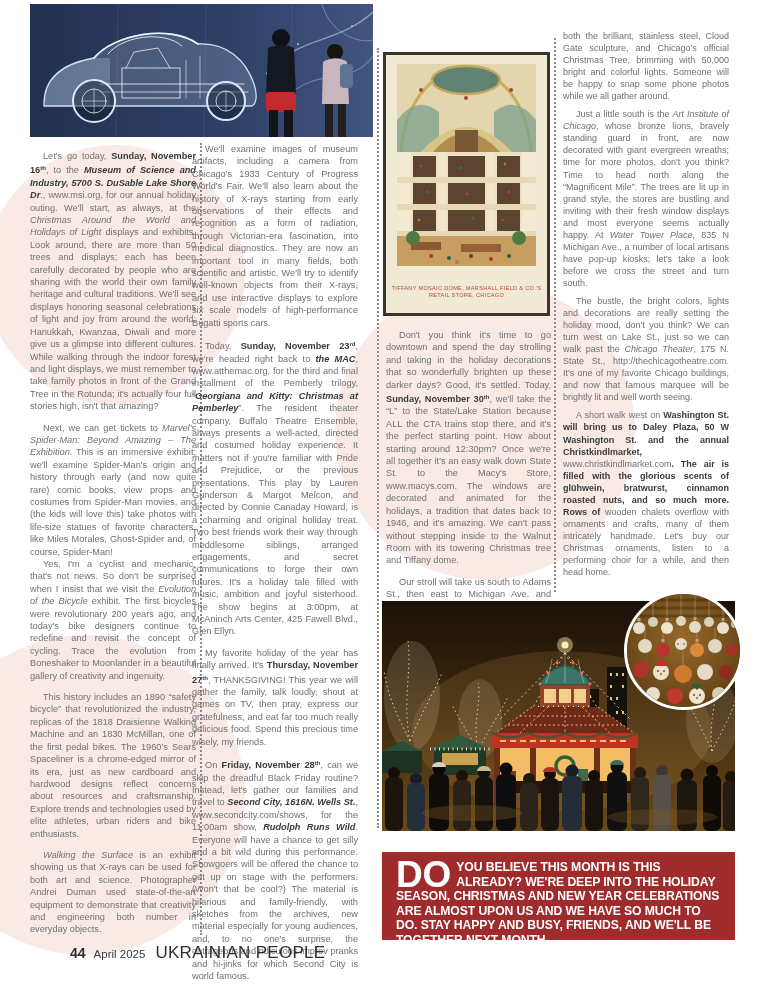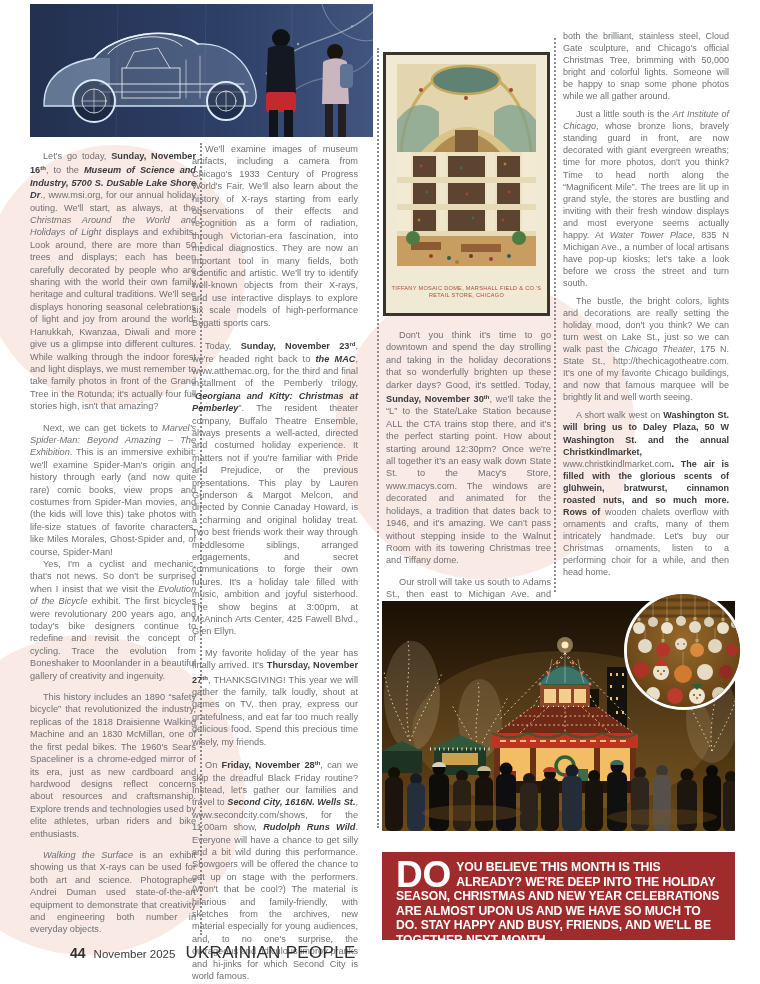--- a/index.html
+++ b/index.html
@@ -421,17 +421,17 @@
       <circle cx="70" cy="104" r="1.2" fill="#d07b2f"></circle>
     </svg>
   </div>
 
   <div class="callout">
     <span class="dropcap">DO</span><span>YOU BELIEVE THIS MONTH IS THIS ALREADY? WE'RE DEEP INTO THE HOLIDAY SEASON, CHRISTMAS AND NEW YEAR CELEBRATIONS ARE ALMOST UPON US AND WE HAVE SO MUCH TO DO. STAY HAPPY AND BUSY, FRIENDS, AND WE'LL BE TOGETHER NEXT MONTH.</span>
   </div>
 
   <div class="footer">
     <span class="pgnum">44</span>
-    <span class="issue">November 2025</span>
+    <span class="issue">April 2025</span>
     <span class="mag">UKRAINIAN PEOPLE</span>
   </div>
 
 </div>
 
 </body></html>

